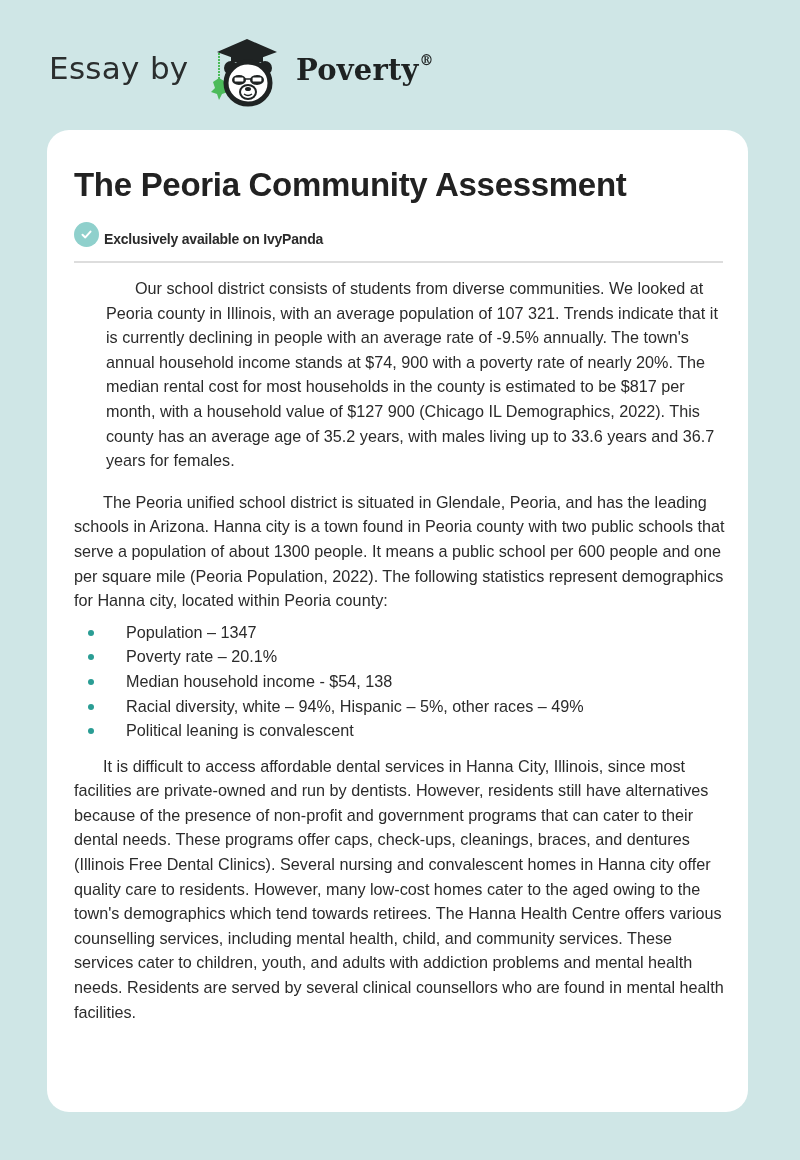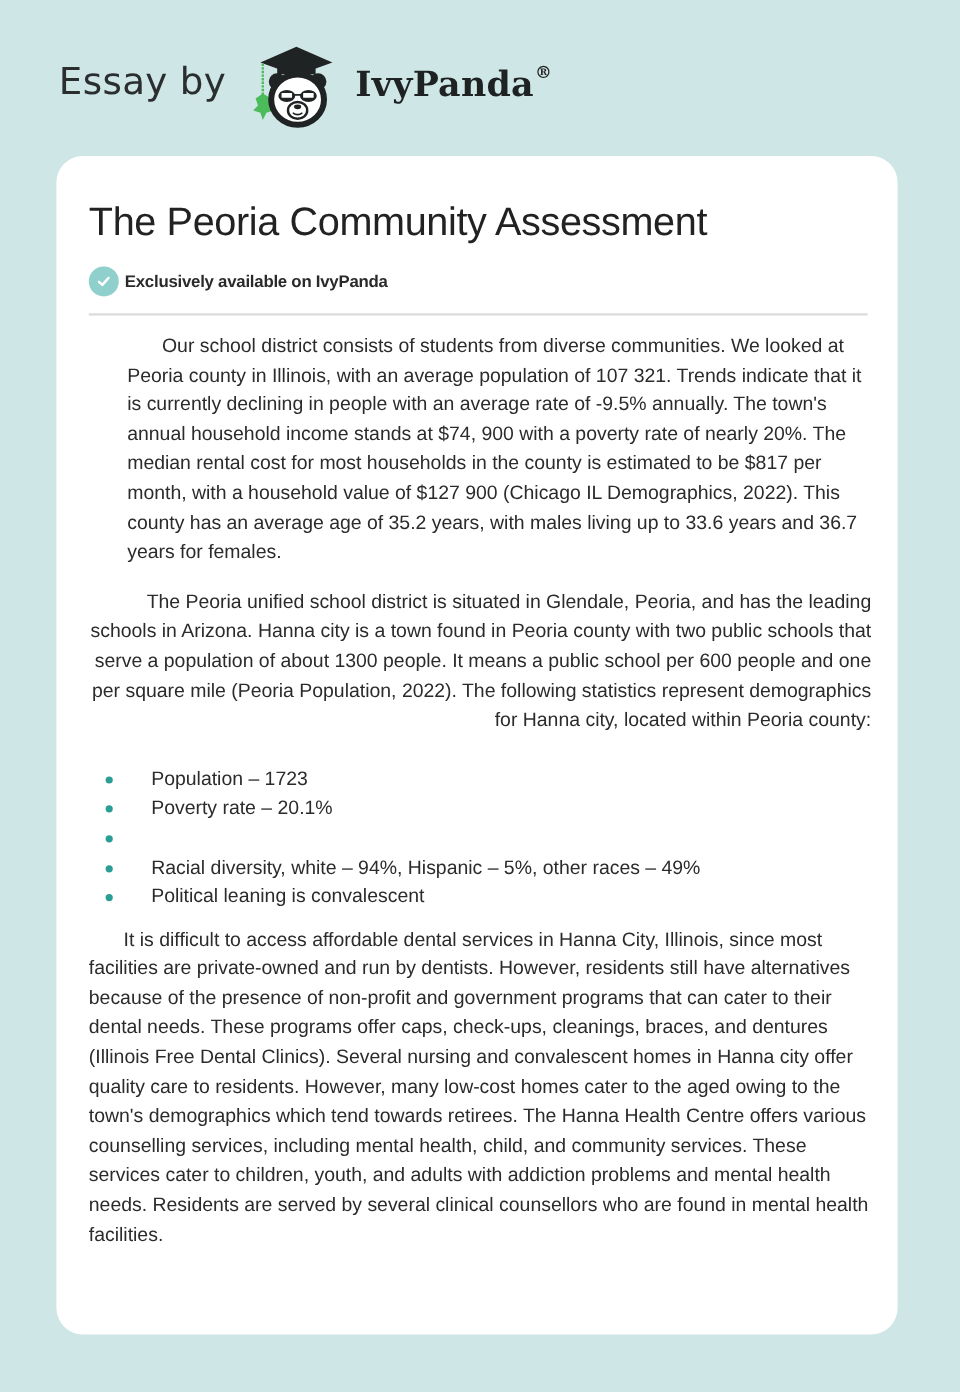--- a/index.html
+++ b/index.html
@@ -62,33 +62,33 @@
       height: 982px;
       background: #ffffff;
       border-radius: 22px;
     }
     .title {
       position: absolute;
       left: 27px;
       top: 36px;
       margin: 0;
       font-family: "Liberation Sans", sans-serif;
-      font-weight: normal;
+      font-weight: bold;
       font-size: 33px;
       color: #222222;
       letter-spacing: -0.3px;
       white-space: nowrap;
     }
     .badge {
       position: absolute;
       left: 27px;
       top: 91px;
       height: 26px;
       display: flex;
-      align-items: center;
+      align-items: flex-end;
     }
     .check-circle {
       width: 25px;
       height: 25px;
       border-radius: 50%;
       background: #8fd0cc;
       display: flex;
       align-items: center;
       justify-content: center;
     }
@@ -114,21 +114,21 @@
       width: 652px;
       font-size: 16.2px;
       line-height: 24.6px;
       color: #2b2b2b;
     }
     .content p {
       margin: 0;
       text-indent: 29px;
     }
     .content p.p1 { margin-bottom: 17px; margin-left: 32px; }
-    .content p.p2 { margin-bottom: 24px; text-align: right; }
+    .content p.p2 { margin-bottom: 7px; }
     .bullets {
       list-style: none;
       margin: 0 0 11px 0;
       padding: 0;
     }
     .bullets li {
       position: relative;
       padding-left: 52px;
       height: 24.6px;
       line-height: 24.6px;
@@ -165,42 +165,42 @@
     <ellipse cx="36" cy="44" rx="7" ry="5" fill="#1f2323"></ellipse>
     <ellipse cx="54" cy="44" rx="7" ry="5" fill="#1f2323"></ellipse>
     <rect x="31" y="41" width="10" height="5" rx="1" fill="#ffffff" stroke="#1f2323" stroke-width="1.2"></rect>
     <rect x="49" y="41" width="10" height="5" rx="1" fill="#ffffff" stroke="#1f2323" stroke-width="1.2"></rect>
     <line x1="41" y1="43" x2="49" y2="43" stroke="#1f2323" stroke-width="1.5"></line>
 
     <ellipse cx="45" cy="56" rx="8" ry="7" fill="#ffffff" stroke="#1f2323" stroke-width="2"></ellipse>
     <ellipse cx="45" cy="53" rx="3" ry="2" fill="#1f2323"></ellipse>
     <path d="M41,58 Q45,61 49,58" stroke="#1f2323" stroke-width="1.3" fill="none"></path>
   </svg>
-  <span class="brand-name"><span>IvyPanda</span><sup>®</sup></span>
+  <span class="brand-name"><span>Poverty</span><sup>®</sup></span>
 </div>
 
 <div class="card">
   <h1 class="title">The Peoria Community Assessment</h1>
 
   <div class="badge">
     <span class="check-circle">
       <svg width="13" height="13" viewBox="0 0 13 13">
         <path d="M2.5,6.8 L5.3,9.4 L10.5,3.6" stroke="#ffffff" stroke-width="2" fill="none" stroke-linecap="round" stroke-linejoin="round"></path>
       </svg>
     </span>
     <span class="badge-text">Exclusively available on IvyPanda</span>
   </div>
 
   <div class="divider"></div>
 
   <div class="content">
     <p class="p1">Our school district consists of students from diverse communities. We looked at Peoria county in Illinois, with an average population of 107 321. Trends indicate that it is currently declining in people with an average rate of -9.5% annually. The town's annual household income stands at $74, 900 with a poverty rate of nearly 20%. The median rental cost for most households in the county is estimated to be $817 per month, with a household value of $127 900 (Chicago IL Demographics, 2022). This county has an average age of 35.2 years, with males living up to 33.6 years and 36.7 years for females.</p>
     <p class="p2">The Peoria unified school district is situated in Glendale, Peoria, and has the leading schools in Arizona. Hanna city is a town found in Peoria county with two public schools that serve a population of about 1300 people. It means a public school per 600 people and one per square mile (Peoria Population, 2022). The following statistics represent demographics for Hanna city, located within Peoria county:</p>
     <ul class="bullets">
-      <li><span class="bullet-dot"></span><span>Population – 1723</span></li>
+      <li><span class="bullet-dot"></span><span>Population – 1347</span></li>
       <li><span class="bullet-dot"></span><span>Poverty rate – 20.1%</span></li>
-      <li><span class="bullet-dot"></span></li>
+      <li><span class="bullet-dot"></span><span>Median household income - $54, 138</span></li>
       <li><span class="bullet-dot"></span><span>Racial diversity, white – 94%, Hispanic – 5%, other races – 49%</span></li>
       <li><span class="bullet-dot"></span><span>Political leaning is convalescent</span></li>
     </ul>
     <p class="p3">It is difficult to access affordable dental services in Hanna City, Illinois, since most facilities are private-owned and run by dentists. However, residents still have alternatives because of the presence of non-profit and government programs that can cater to their dental needs. These programs offer caps, check-ups, cleanings, braces, and dentures (Illinois Free Dental Clinics). Several nursing and convalescent homes in Hanna city offer quality care to residents. However, many low-cost homes cater to the aged owing to the town's demographics which tend towards retirees. The Hanna Health Centre offers various counselling services, including mental health, child, and community services. These services cater to children, youth, and adults with addiction problems and mental health needs. Residents are served by several clinical counsellors who are found in mental health facilities.</p>
   </div>
 </div>
 
 </body></html>

